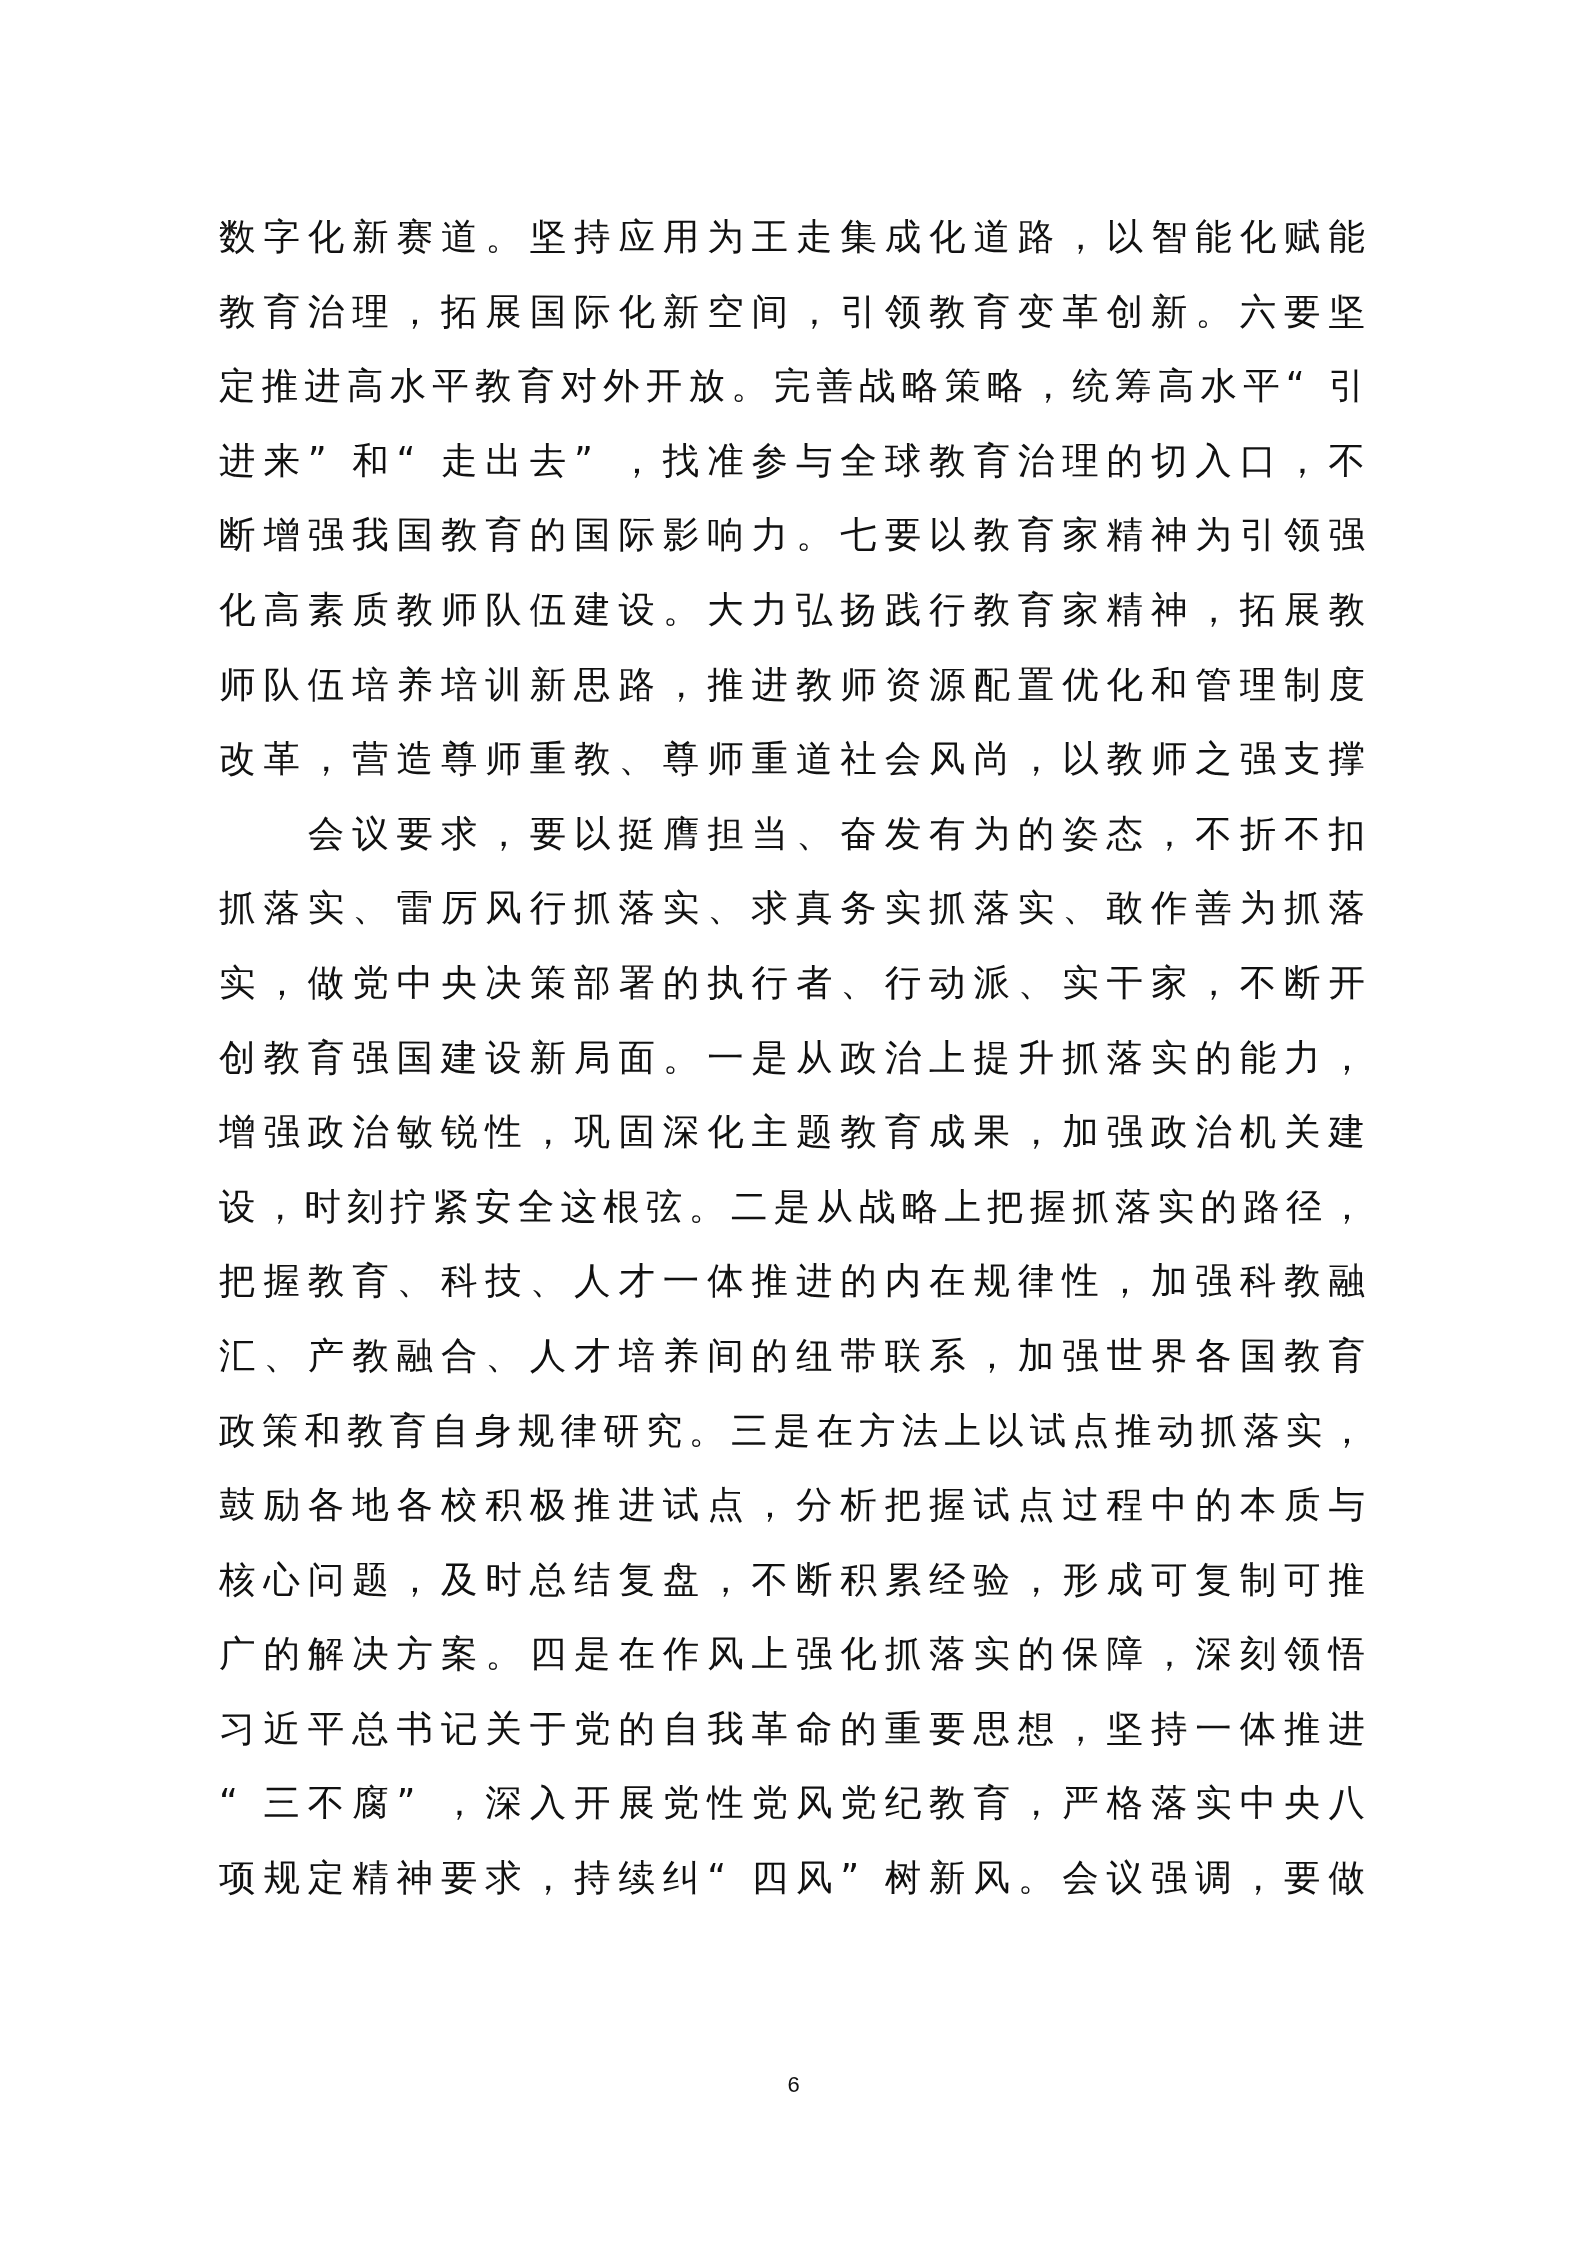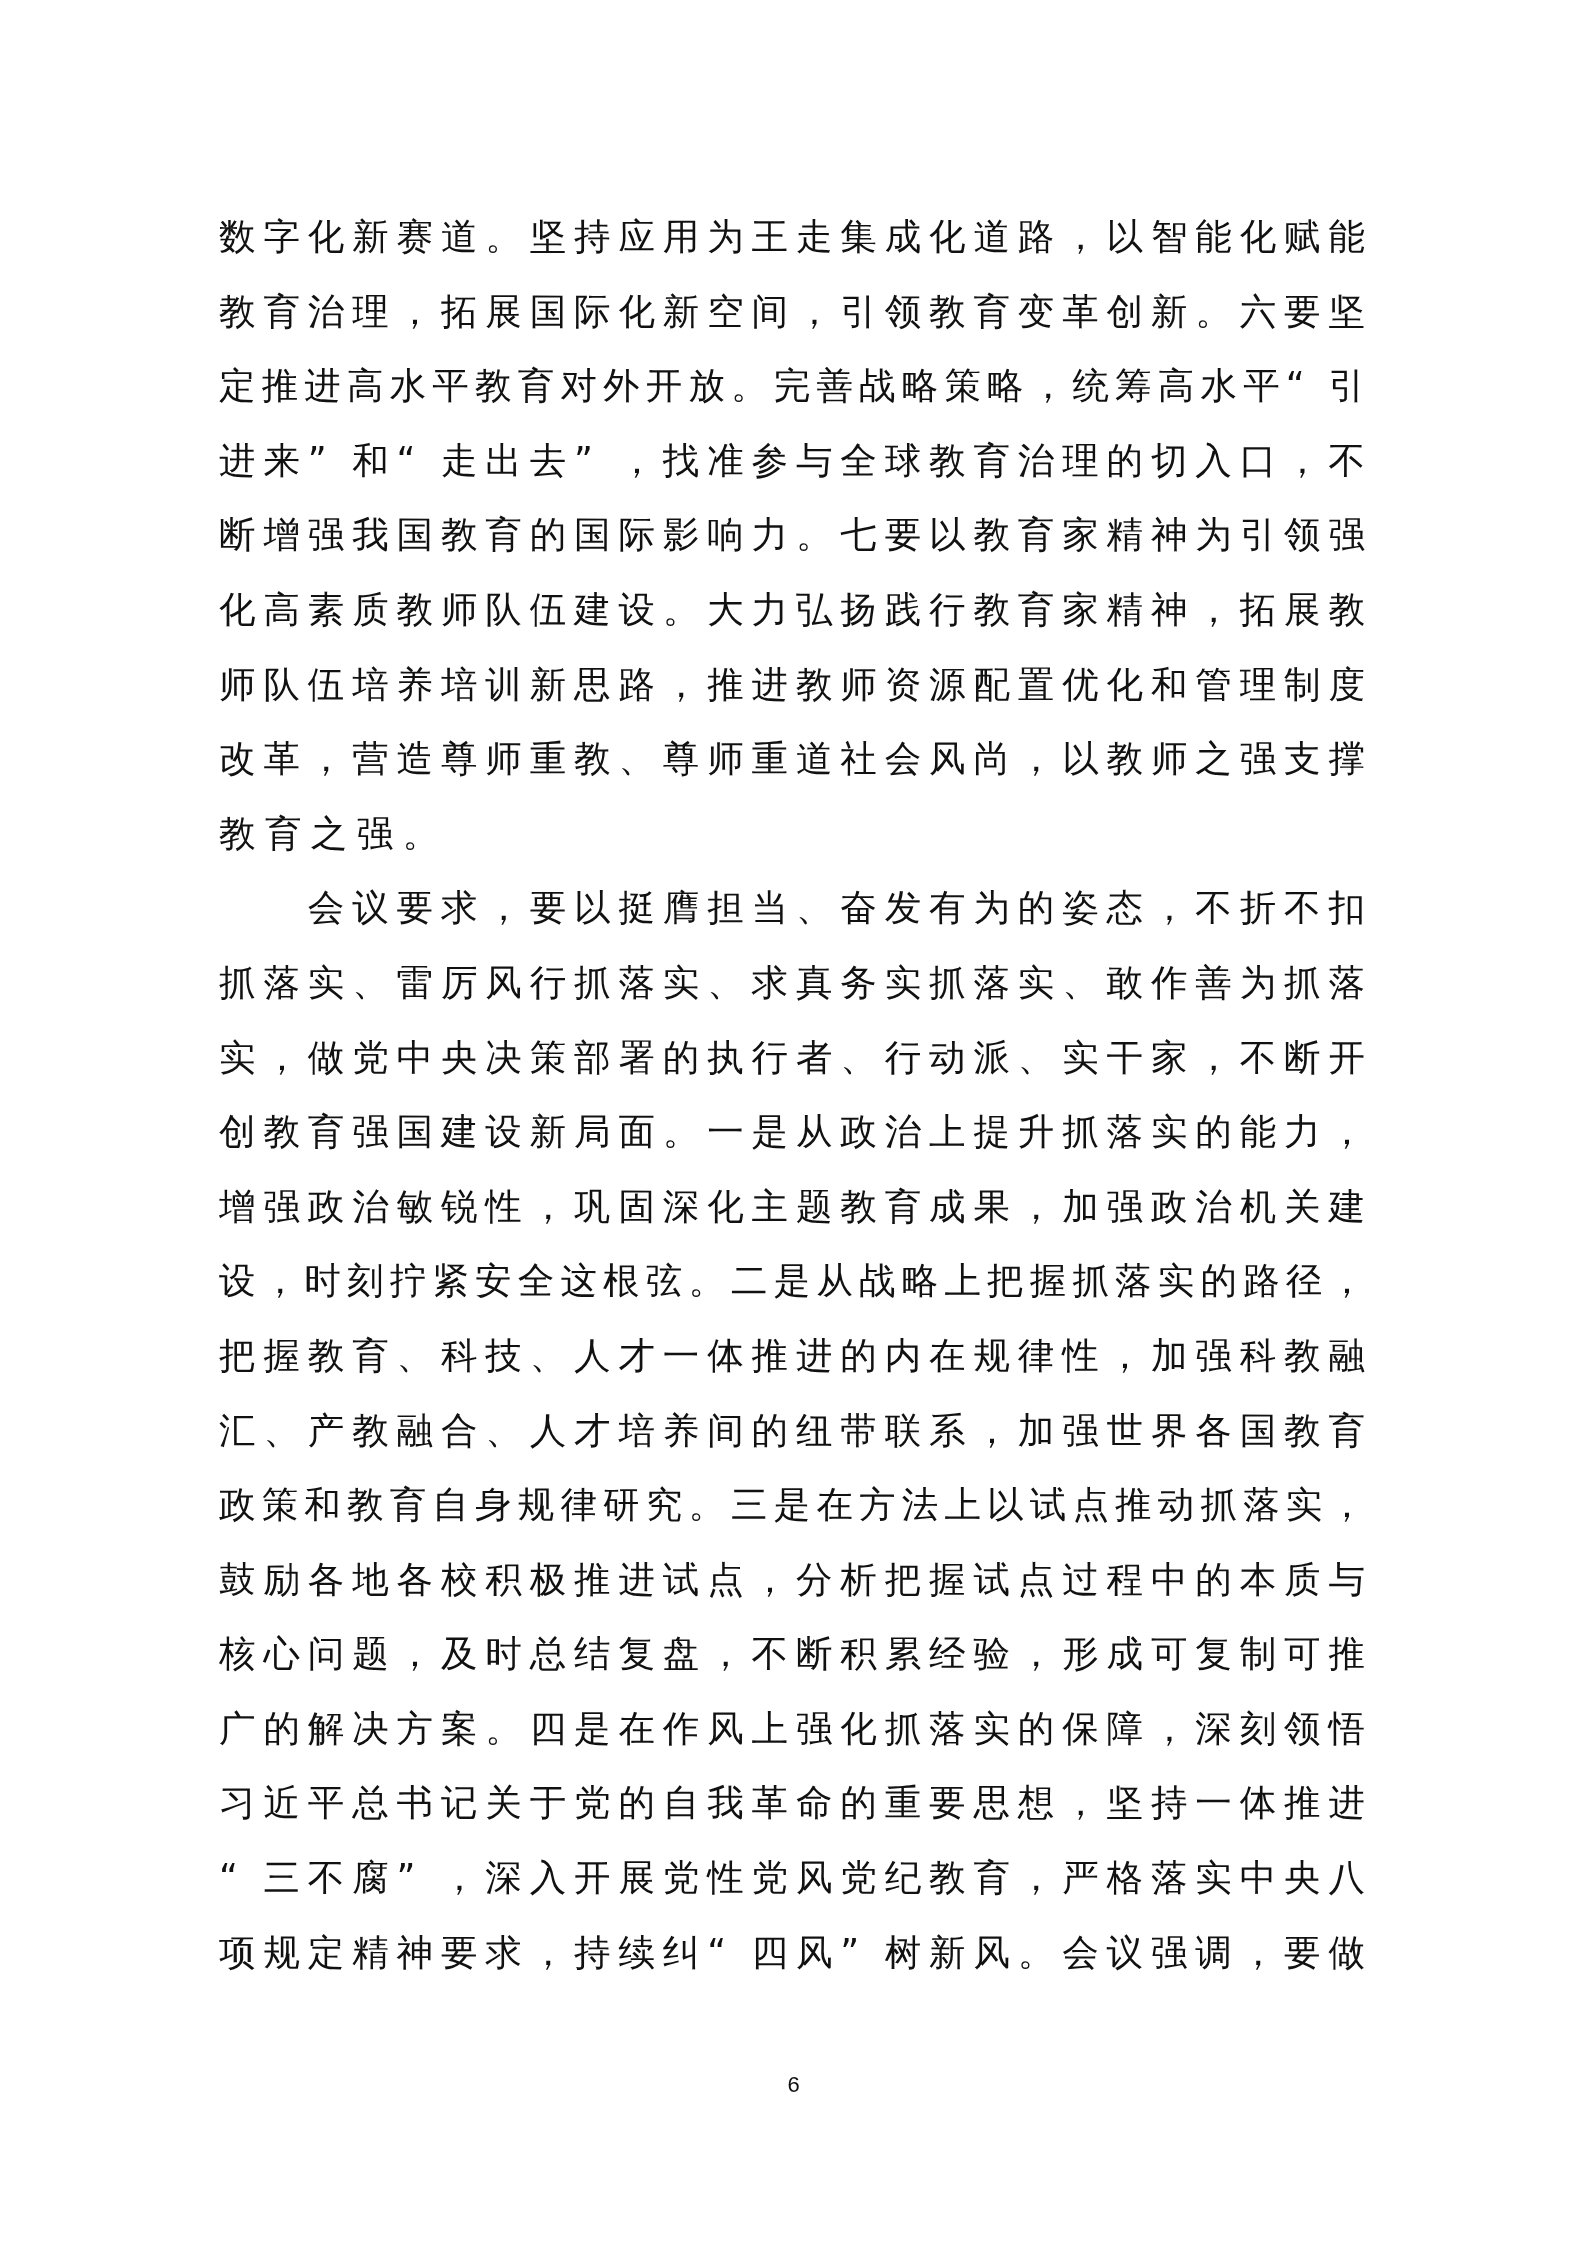--- a/index.html
+++ b/index.html
@@ -279,21 +279,20 @@
           <span style="display: inline-block; width: 36.5px; text-align: center;">尚</span>
           <span style="display: inline-block; width: 36.5px; text-align: center;">，</span>
           <span style="display: inline-block; width: 36.5px; text-align: center;">以</span>
           <span style="display: inline-block; width: 36.5px; text-align: center;">教</span>
           <span style="display: inline-block; width: 36.5px; text-align: center;">师</span>
           <span style="display: inline-block; width: 36.5px; text-align: center;">之</span>
           <span style="display: inline-block; width: 36.5px; text-align: center;">强</span>
           <span style="display: inline-block; width: 36.5px; text-align: center;">支</span>
           <span style="display: inline-block; width: 36.5px; text-align: center;">撑</span>
         </span>
-      <span class="line last-line">教育之强。</span>
     </div>
 
     <div>
       <span class="line" style="display: flex; justify-content: space-between;">
           <span style="display: inline-block; width: 36.5px; text-align: center;">&nbsp;</span>
           <span style="display: inline-block; width: 36.5px; text-align: center;">&nbsp;</span>
           <span style="display: inline-block; width: 36.5px; text-align: center;">会</span>
           <span style="display: inline-block; width: 36.5px; text-align: center;">议</span>
           <span style="display: inline-block; width: 36.5px; text-align: center;">要</span>
           <span style="display: inline-block; width: 36.5px; text-align: center;">求</span>

